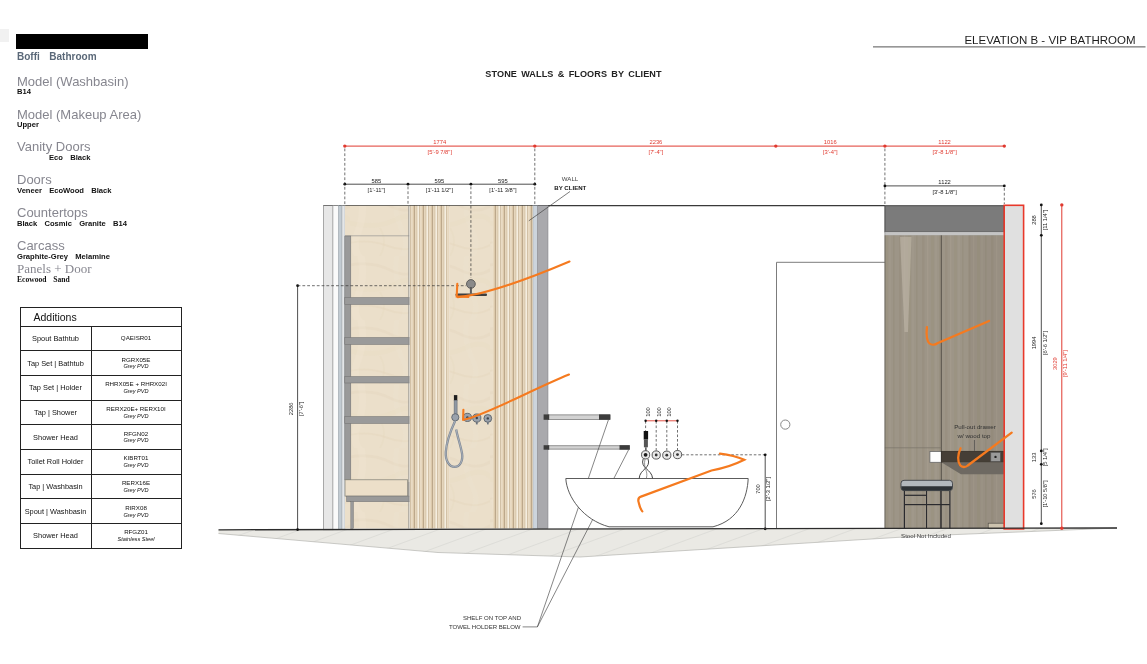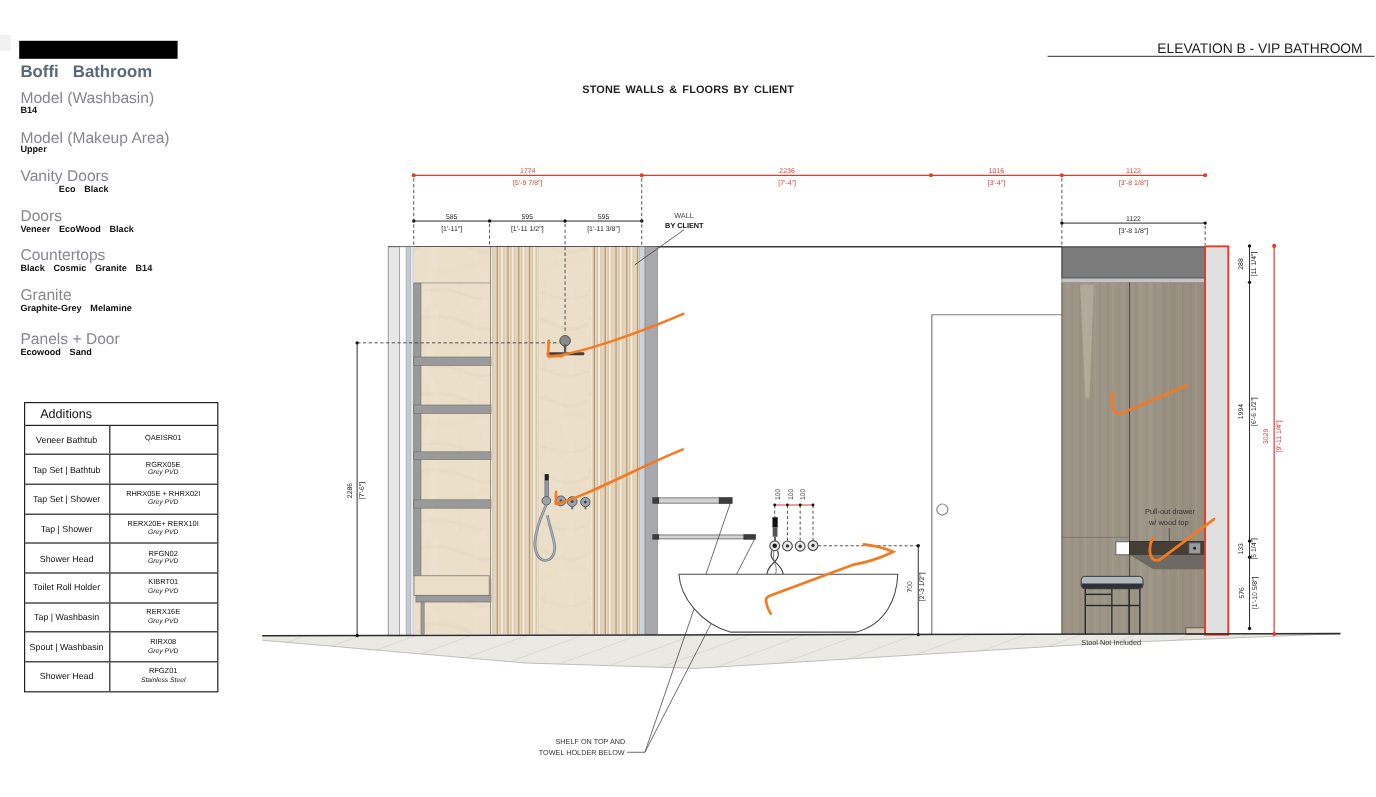--- a/index.html
+++ b/index.html
@@ -2,34 +2,34 @@
 <html><head>
 <meta charset="utf-8">
 <style>
 html,body{margin:0;padding:0;background:#fff;width:1147px;height:664px;overflow:hidden;}
 *{box-sizing:border-box;}
 body{font-family:"Liberation Sans",sans-serif;position:relative;}
 .abs{position:absolute;}
 .pair{position:absolute;left:17px;}
 .lbl{color:#86868f;font-size:13px;line-height:10.6px;}
 .val{color:#111;font-weight:bold;font-size:7.6px;word-spacing:1.5px;line-height:10.2px;}
-#tbl{position:absolute;left:19.5px;top:306.5px;width:162px;border:1px solid #222;background:#fff;margin-top:28px;}
+#tbl{position:absolute;left:19.5px;top:306.5px;width:162px;border:1px solid #222;background:#fff;}
 .trow{display:flex;border-top:1px solid #222;height:24.7px;}
 .c1{width:71px;display:flex;align-items:center;justify-content:center;border-right:1px solid #222;font-size:7.4px;color:#111;text-align:center;}
 .c2{flex:1;display:flex;flex-direction:column;align-items:center;justify-content:center;font-size:6.2px;color:#111;text-align:center;line-height:1.25;}
 .c2 i{font-size:5.6px;font-style:italic;}
 </style>
 </head>
 <body>
 
 <div class="abs" style="left:0;top:29px;width:9px;height:13px;background:#f1f1f1;"></div>
 
 <div class="abs" style="left:16px;top:34.4px;width:132px;height:14.2px;background:#000;"></div>
 
-<div class="abs" style="left:17px;top:51px;font-size:14px;font-weight:bold;color:#5a6878;word-spacing:2px;">Boffi&nbsp; Bathroom</div>
+<div class="abs" style="left:17px;top:51px;font-size:10px;font-weight:bold;color:#5a6878;word-spacing:2px;">Boffi&nbsp; Bathroom</div>
 
 <div class="pair" style="top:76.5px;">
     <div class="lbl">Model (Washbasin)</div>
     <div class="val">B14</div>
   </div>
 <div class="pair" style="top:109.5px;">
     <div class="lbl">Model (Makeup Area)</div>
     <div class="val">Upper</div>
   </div>
 <div class="pair" style="top:142.2px;text-align:right;">
@@ -38,45 +38,45 @@
   </div>
 <div class="pair" style="top:175.3px;">
     <div class="lbl">Doors</div>
     <div class="val">Veneer&nbsp; EcoWood&nbsp; Black</div>
   </div>
 <div class="pair" style="top:208.3px;">
     <div class="lbl">Countertops</div>
     <div class="val">Black&nbsp; Cosmic&nbsp; Granite&nbsp; B14</div>
   </div>
 <div class="pair" style="top:241.3px;">
-    <div class="lbl">Granite</div>
+    <div class="lbl">Carcass</div>
     <div class="val">Graphite-Grey&nbsp; Melamine</div>
   </div>
-<div class="pair" style="top:278px;">
+<div class="pair" style="top:264px;font-family:Liberation Serif, serif;">
     <div class="lbl">Panels + Door</div>
     <div class="val">Ecowood&nbsp; Sand</div>
   </div>
 
 <div id="tbl">
 <div style="height:18px;display:flex;align-items:center;padding-left:13px;font-size:10.5px;color:#111;">Additions</div>
 <div class="trow">
-      <div class="c1">Veneer Bathtub</div>
+      <div class="c1">Spout Bathtub</div>
       <div class="c2">
         <span>QAEISR01</span>
       </div>
     </div>
 <div class="trow">
       <div class="c1">Tap Set | Bathtub</div>
       <div class="c2">
         <span>RGRX05E</span>
         <i>Grey PVD</i>
       </div>
     </div>
 <div class="trow">
-      <div class="c1">Tap Set | Shower</div>
+      <div class="c1">Tap Set | Holder</div>
       <div class="c2">
         <span>RHRX05E + RHRX02I</span>
         <i>Grey PVD</i>
       </div>
     </div>
 <div class="trow">
       <div class="c1">Tap | Shower</div>
       <div class="c2">
         <span>RERX20E+ RERX10I</span>
         <i>Grey PVD</i>

